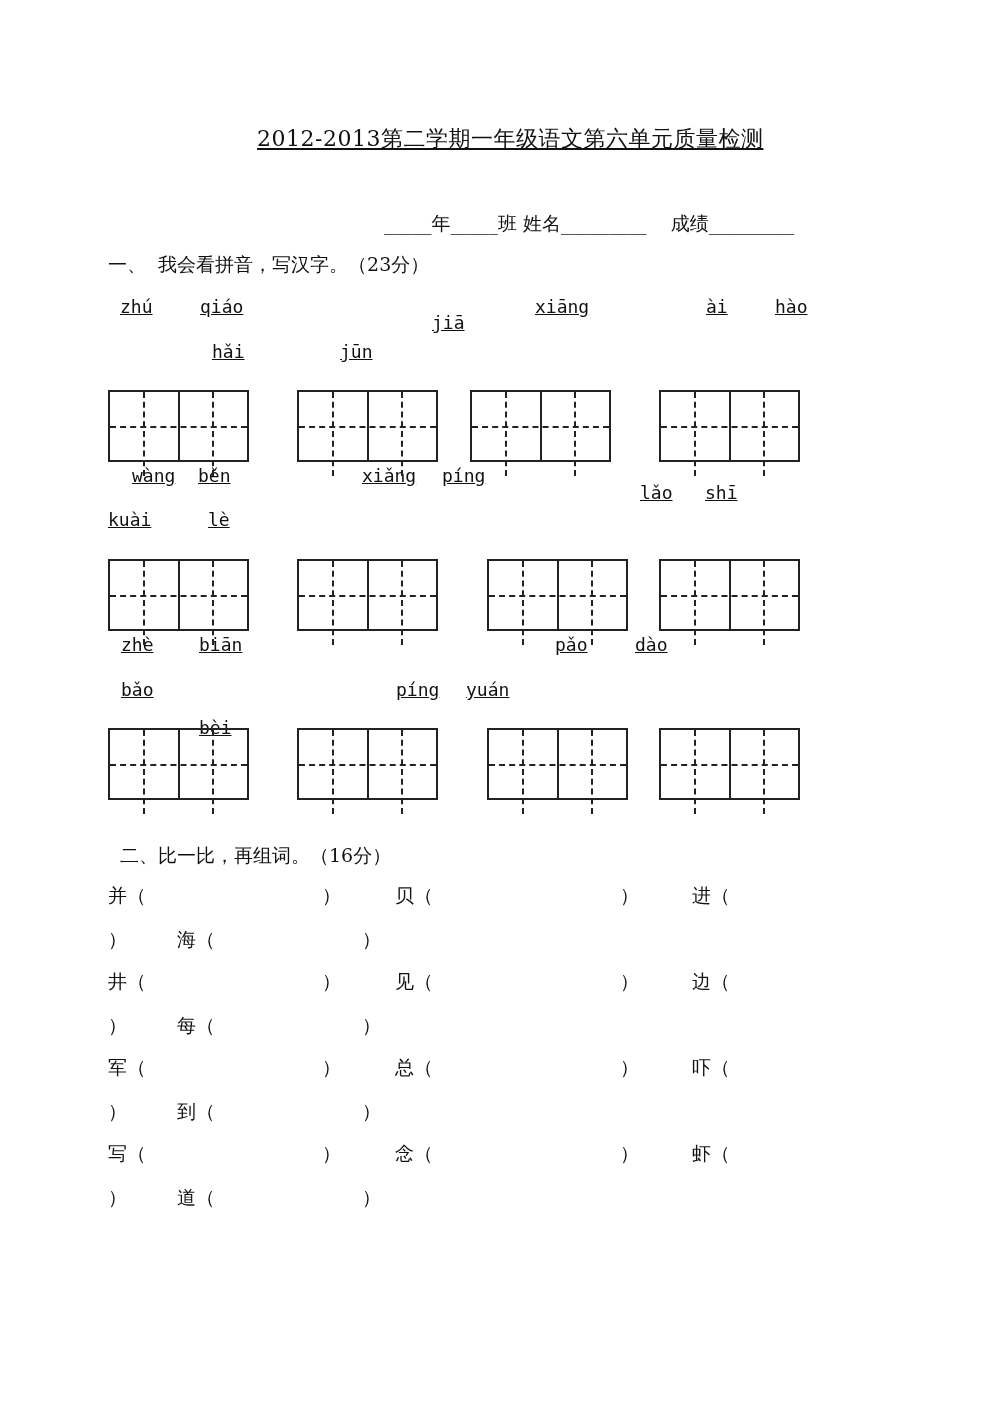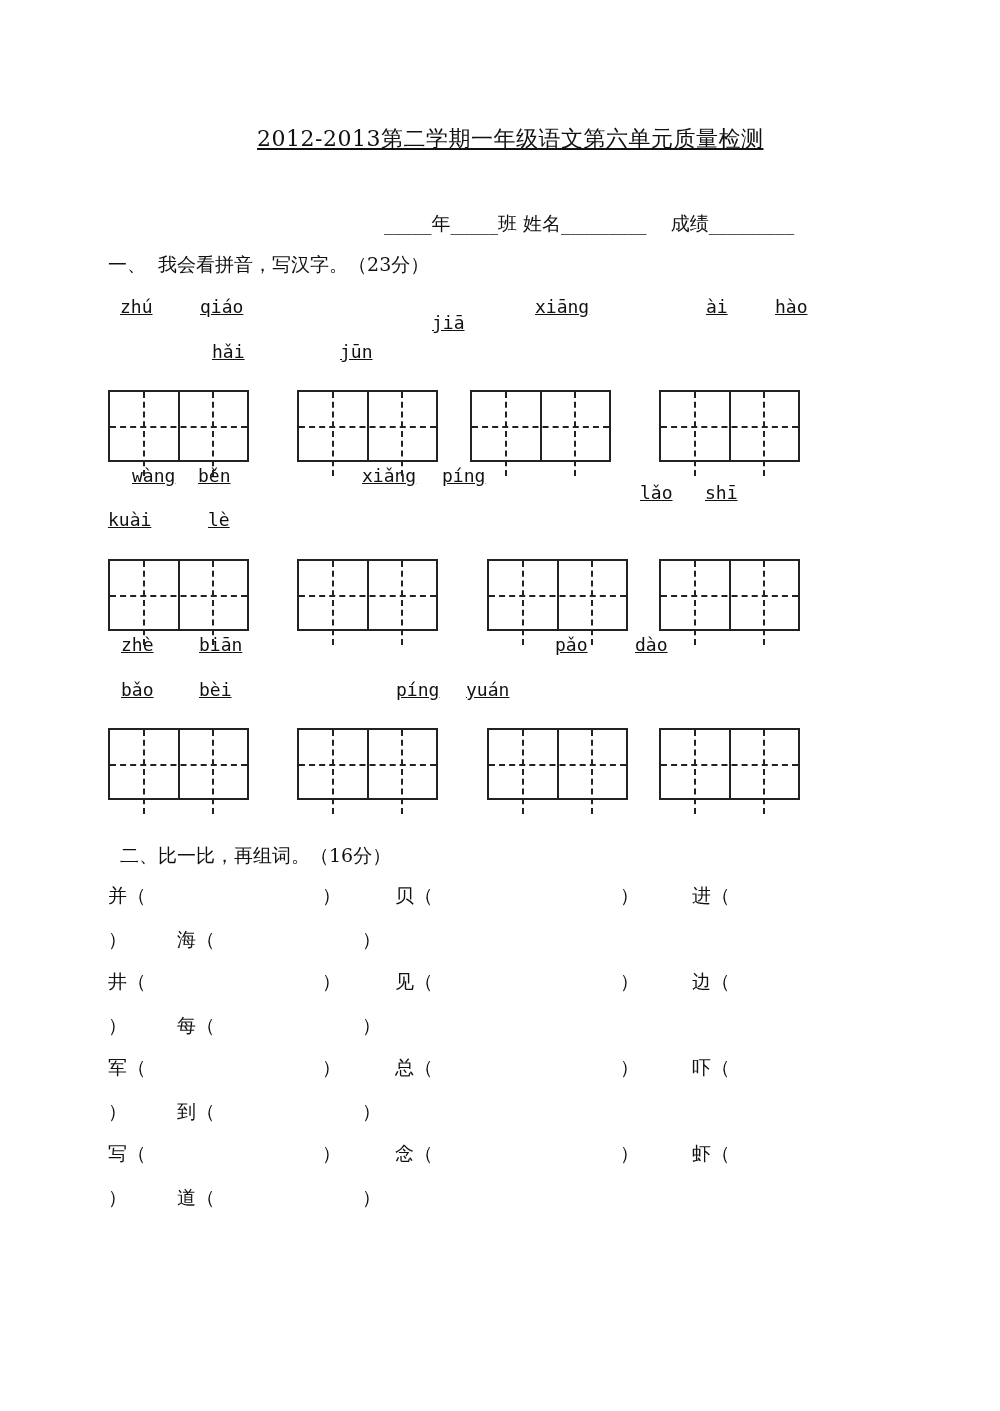--- a/index.html
+++ b/index.html
@@ -41,21 +41,21 @@
     <div class="abs py" style="left: 442px; top: 465px;">píng</div>
     <div class="abs py" style="left: 625px; top: 482px; margin-left: 15px;">lǎo</div>
     <div class="abs py" style="left: 705px; top: 482px;">shī</div>
     <div class="abs py" style="left: 108px; top: 509px;">kuài</div>
     <div class="abs py" style="left: 208px; top: 509px;">lè</div>
     <div class="abs py" style="left: 121px; top: 634px;">zhè</div>
     <div class="abs py" style="left: 199px; top: 634px;">biān</div>
     <div class="abs py" style="left: 555px; top: 634px;">pǎo</div>
     <div class="abs py" style="left: 635px; top: 634px;">dào</div>
     <div class="abs py" style="left: 121px; top: 679px;">bǎo</div>
-    <div class="abs py" style="left: 199px; top: 679px;">bèi</div>
+    <div class="abs py" style="left: 199px; top: 717px;">bèi</div>
     <div class="abs py" style="left: 396px; top: 679px;">píng</div>
     <div class="abs py" style="left: 466px; top: 679px;">yuán</div>
   </div>
 <div id="box-layer">
     <div class="box" style="left: 108px; top: 390px;">
       <div class="mid"></div>
       <div class="h"></div>
       <div class="v1"></div>
       <div class="v2"></div>
     </div>

